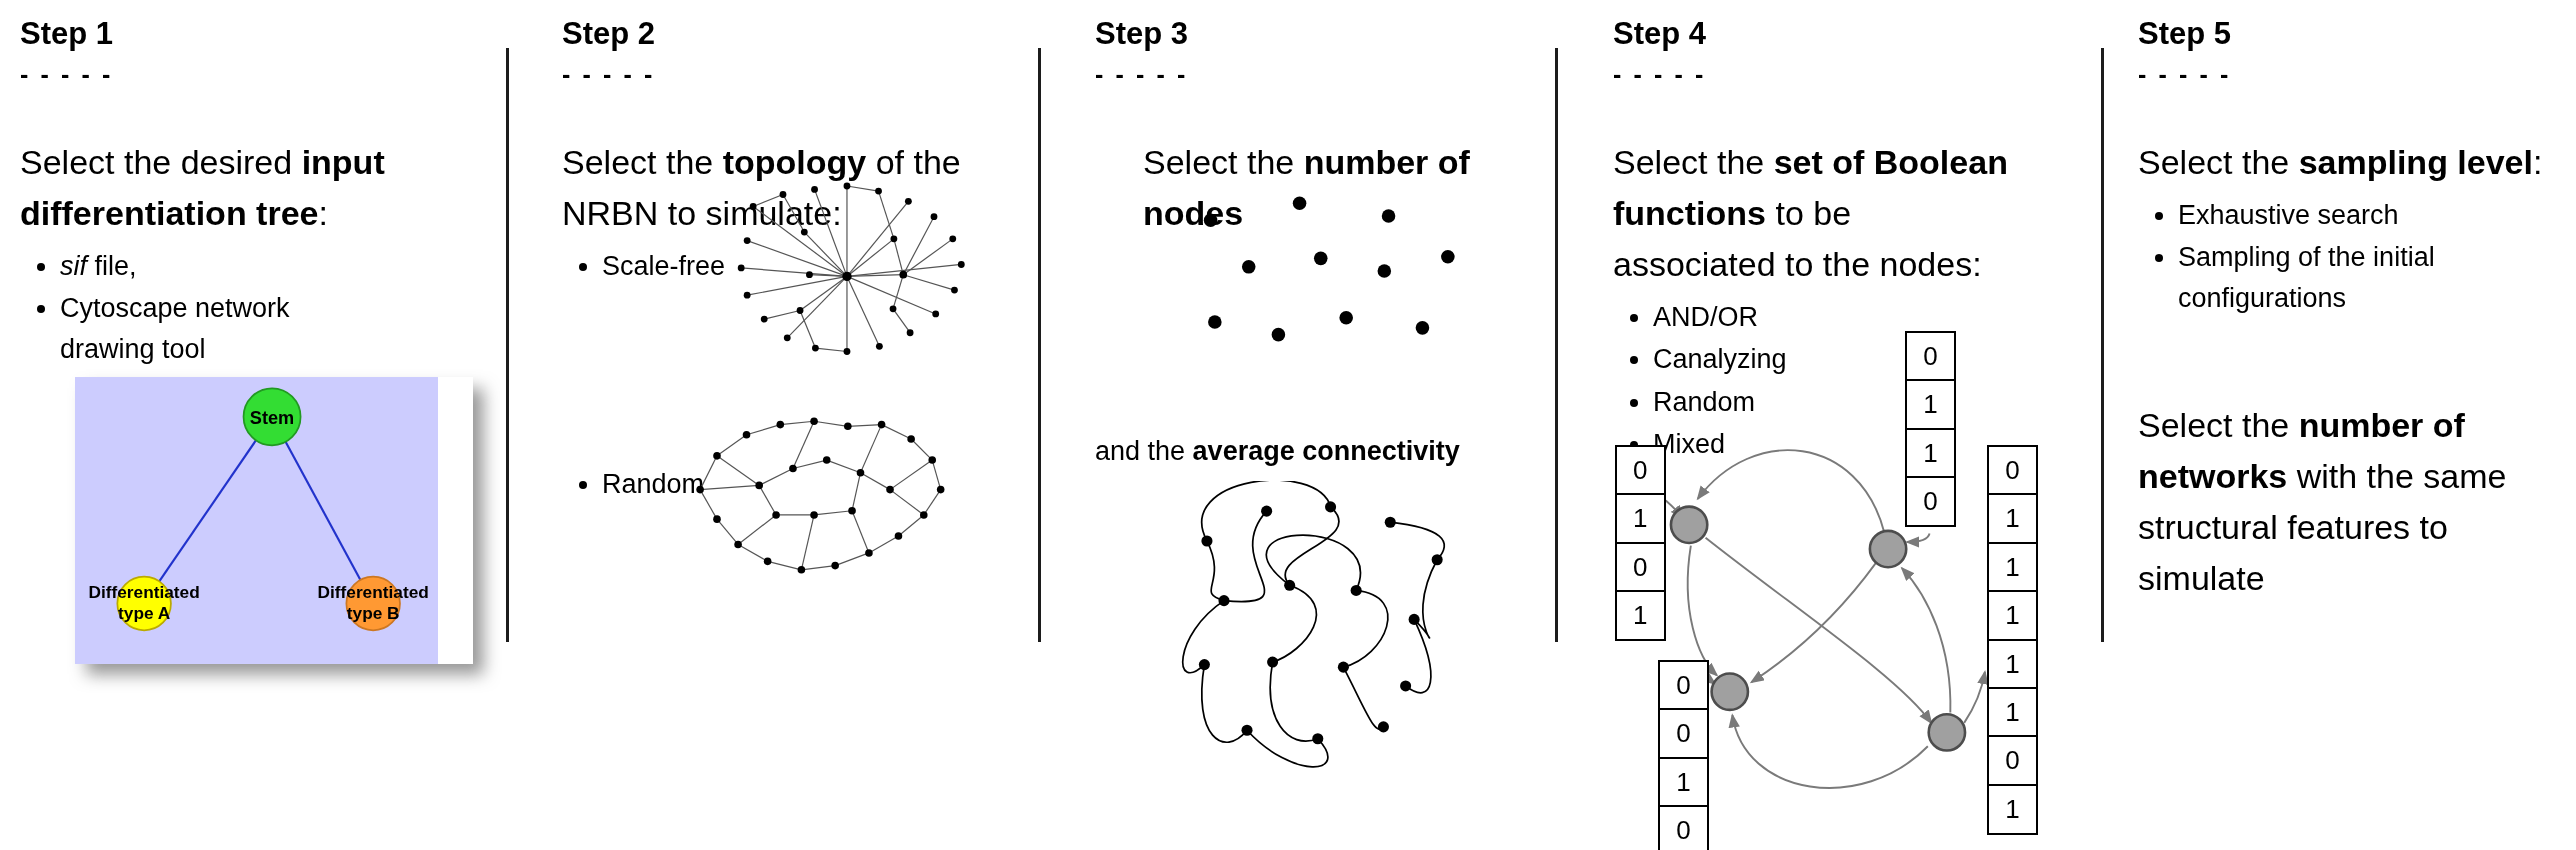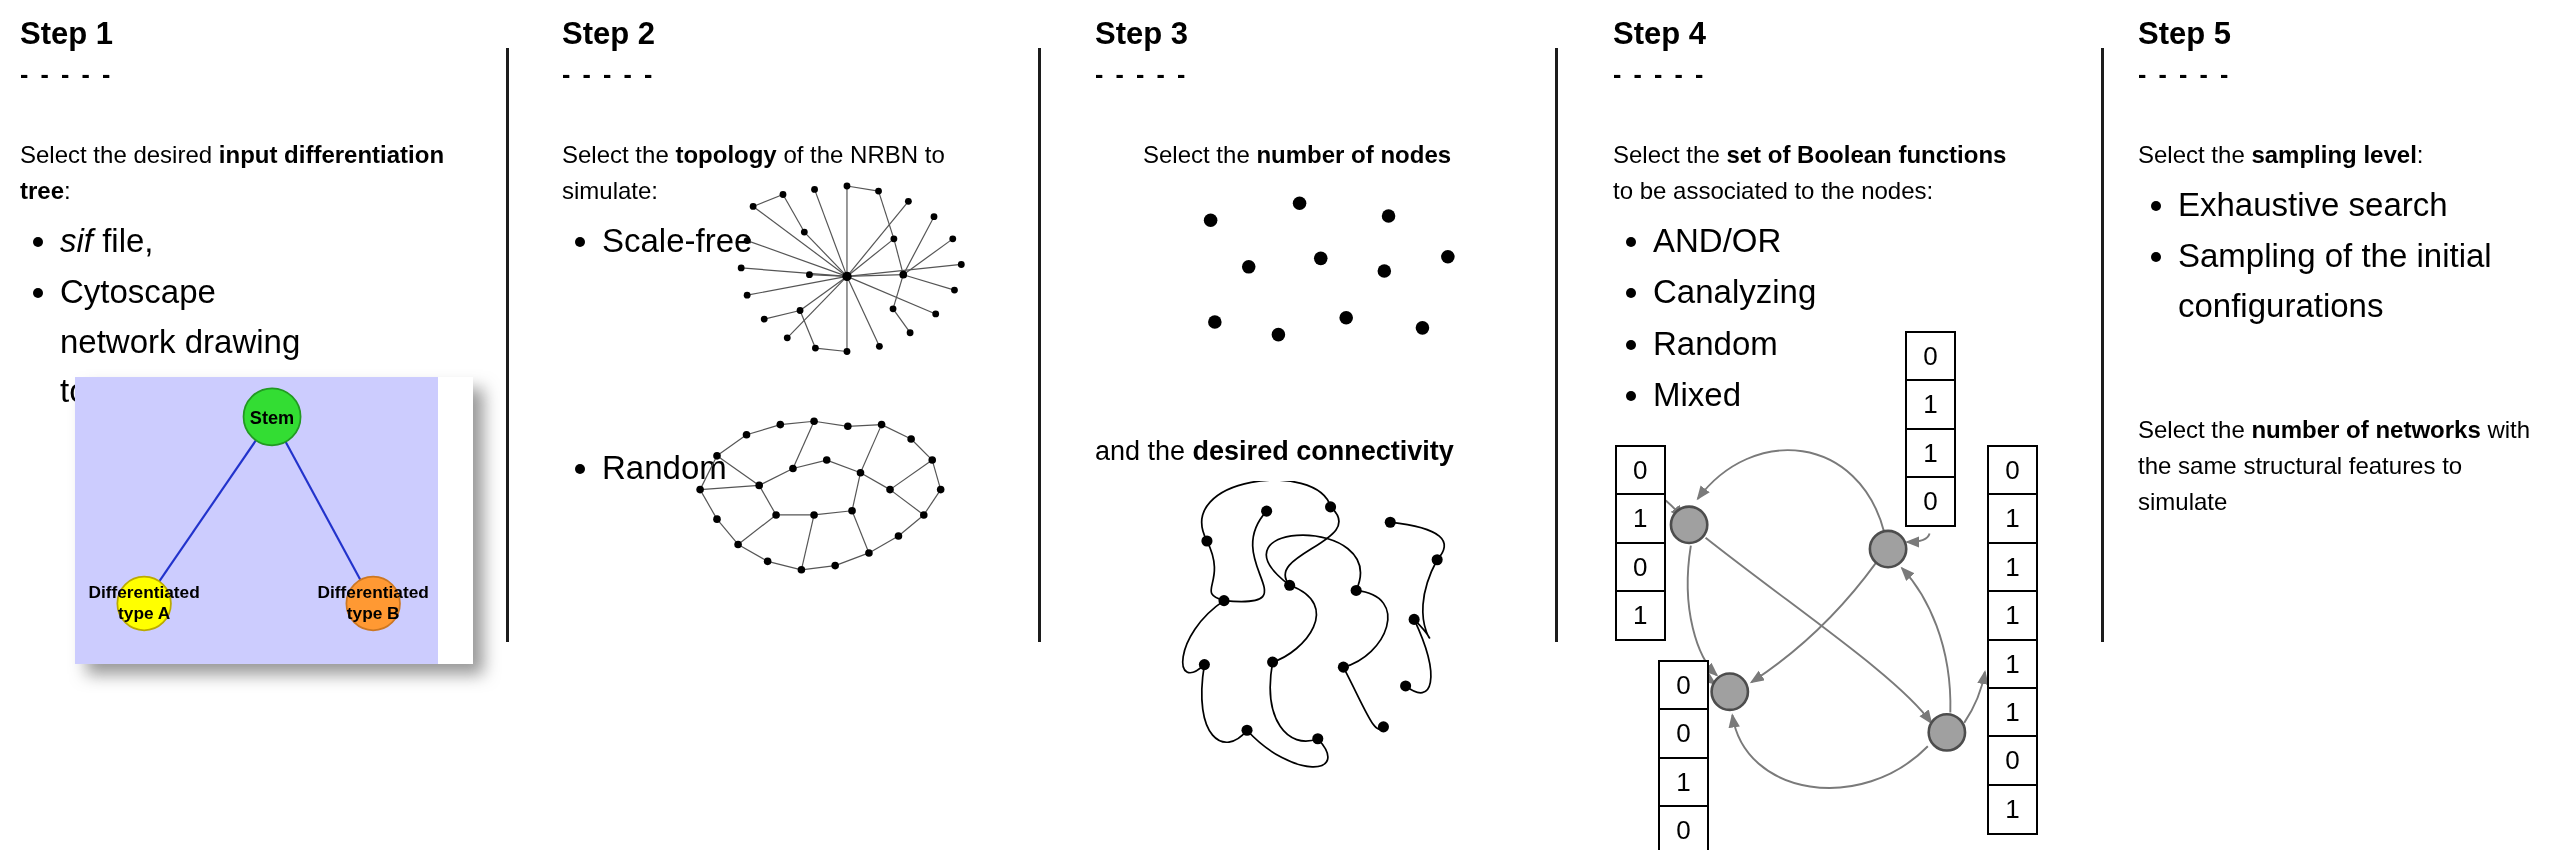--- a/index.html
+++ b/index.html
@@ -11,25 +11,25 @@
   #col1{left:20px;width:472px;}
   #col2{left:562px;width:459px;}
   #col3{left:1095px;width:463px;}
   #col4{left:1613px;width:474px;}
   #col5{left:2138px;width:428px;}
   .divider{position:absolute;top:48px;height:594px;width:2.6px;background:#1c1c1c;}
   #div1{left:506px;} #div2{left:1038px;} #div3{left:1555px;} #div4{left:2101px;}
 
   h2.step-title{font-size:31px;font-weight:700;margin:15.6px 0 0;}
   .dashes{font-size:25px;font-weight:700;margin-top:8.7px;letter-spacing:2.6px;}
-  .para{font-size:24px;line-height:1.5;margin:48px 0 0;}
+  .para{font-size:34px;line-height:1.5;margin:48px 0 0;}
   .para b{font-weight:700;}
   .w520{max-width:450px;} .w480{max-width:415px;} .w535{max-width:463px;margin-left:48px;}
   .w470{max-width:407px;}
-  ul.bullets{margin:7px 0 0;padding-left:40px;font-size:33px;line-height:1.5;list-style:disc;}
+  ul.bullets{margin:7px 0 0;padding-left:40px;font-size:27px;line-height:1.5;list-style:disc;}
   ul.bullets li{margin:1.7px 0;}
   #col1 ul.bullets{width:268px;}
   #col5 ul.bullets{width:332px;}
   li.gap-random{margin-top:177px !important;}
   .abs{position:absolute;}
 
   
   .tree-fig{
     position:absolute;left:55px;top:377px;width:398px;height:287px;
     box-shadow:11.2px 11.2px 15.6px rgba(80,80,80,.6);
@@ -243,21 +243,21 @@
         <circle class="net-node" cx="185" cy="80" r="8"></circle>
           <circle class="net-node" cx="260" cy="95" r="8"></circle>
         <circle class="net-node" cx="335" cy="78" r="8"></circle>
           <circle class="net-node" cx="60" cy="155" r="8"></circle>
         <circle class="net-node" cx="135" cy="170" r="8"></circle>
           <circle class="net-node" cx="215" cy="150" r="8"></circle>
         <circle class="net-node" cx="305" cy="162" r="8"></circle>
       </g>
     </svg>
 
-    <p class="conn-para"><span>and the </span><b>desired connectivity</b><span></span></p>
+    <p class="conn-para"><span>and the </span><b>average connectivity</b><span></span></p>
 
     <svg class="abs" style="left:48px;top:481px;" width="324" height="299" viewBox="0 0 380 350">
       <g fill="none" stroke="#000" stroke-width="2">
         <path d="M75,70 C 35,-5 205,-25 220,30"></path>
         <path d="M145,35 C 90,95 200,150 95,140"></path>
         <path d="M220,30 C 265,70 140,85 172,122"></path>
         <path d="M290,48 C 350,55 365,70 345,92"></path>
         <path d="M345,92 C 300,175 365,210 318,162"></path>
         <path d="M95,140 C 35,180 35,250 72,215"></path>
         <path d="M172,122 C 235,145 190,200 152,212"></path>

